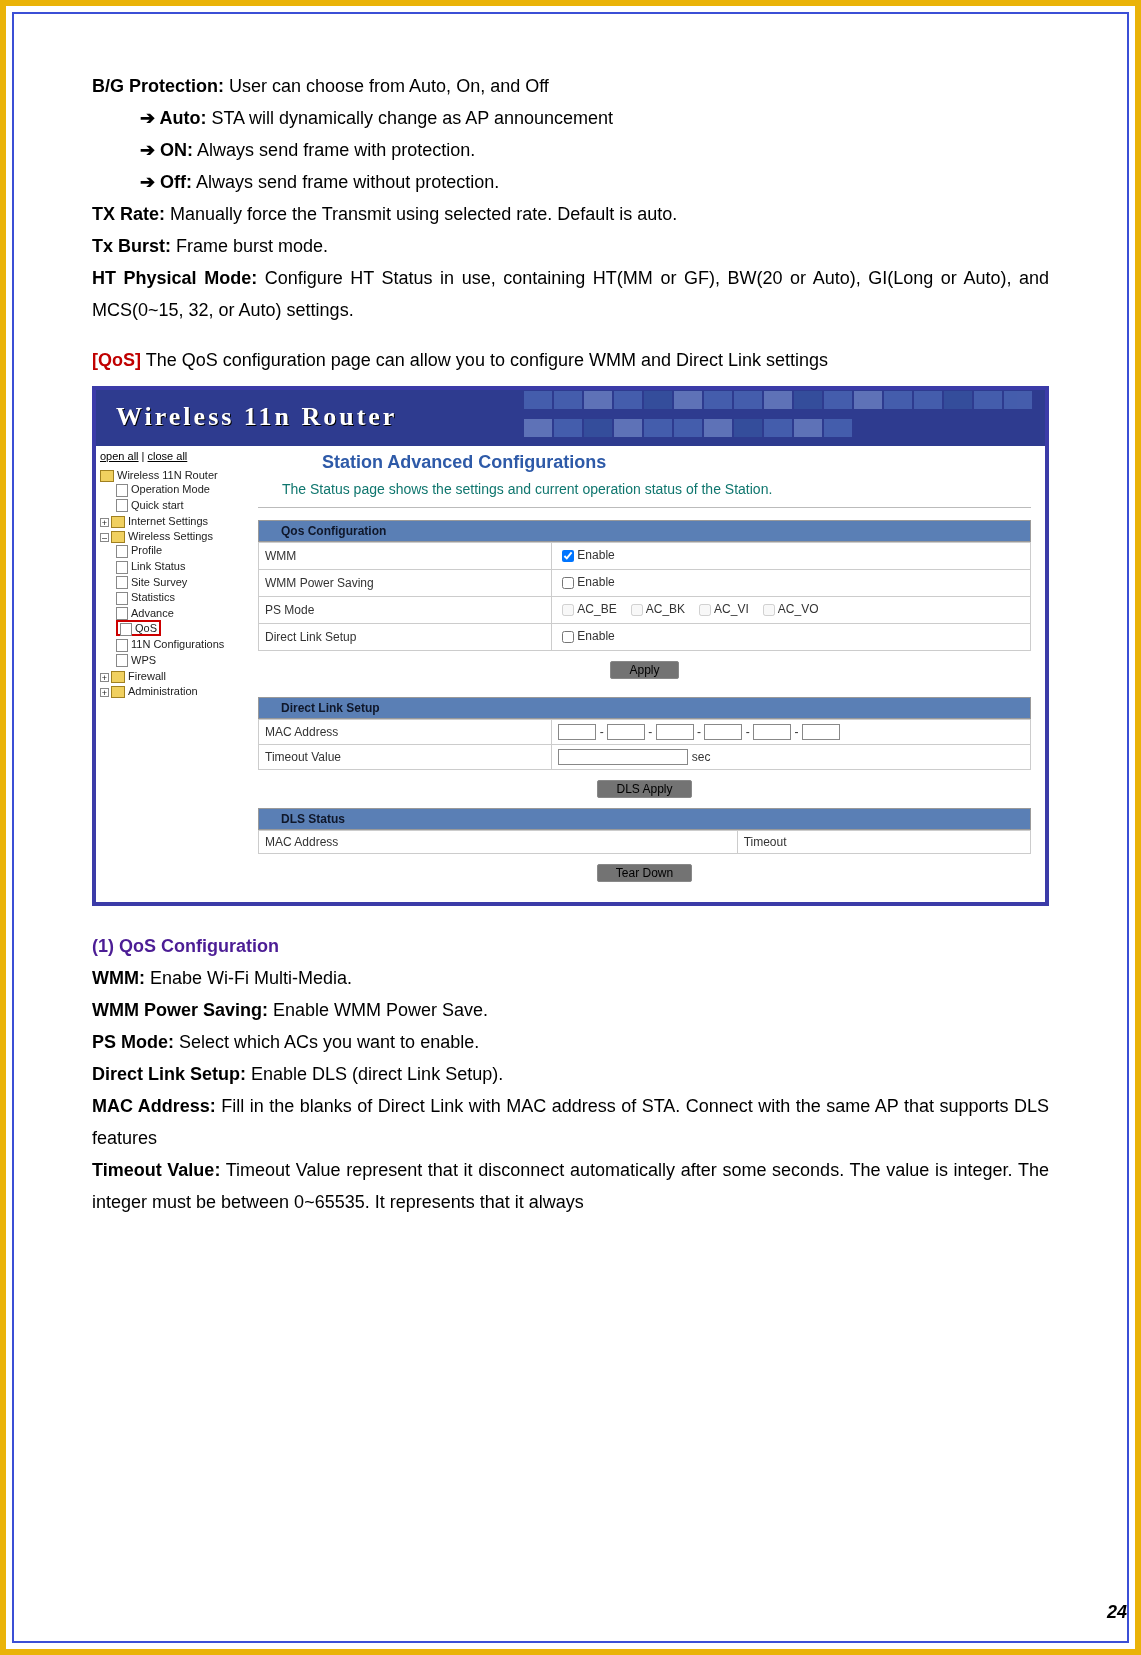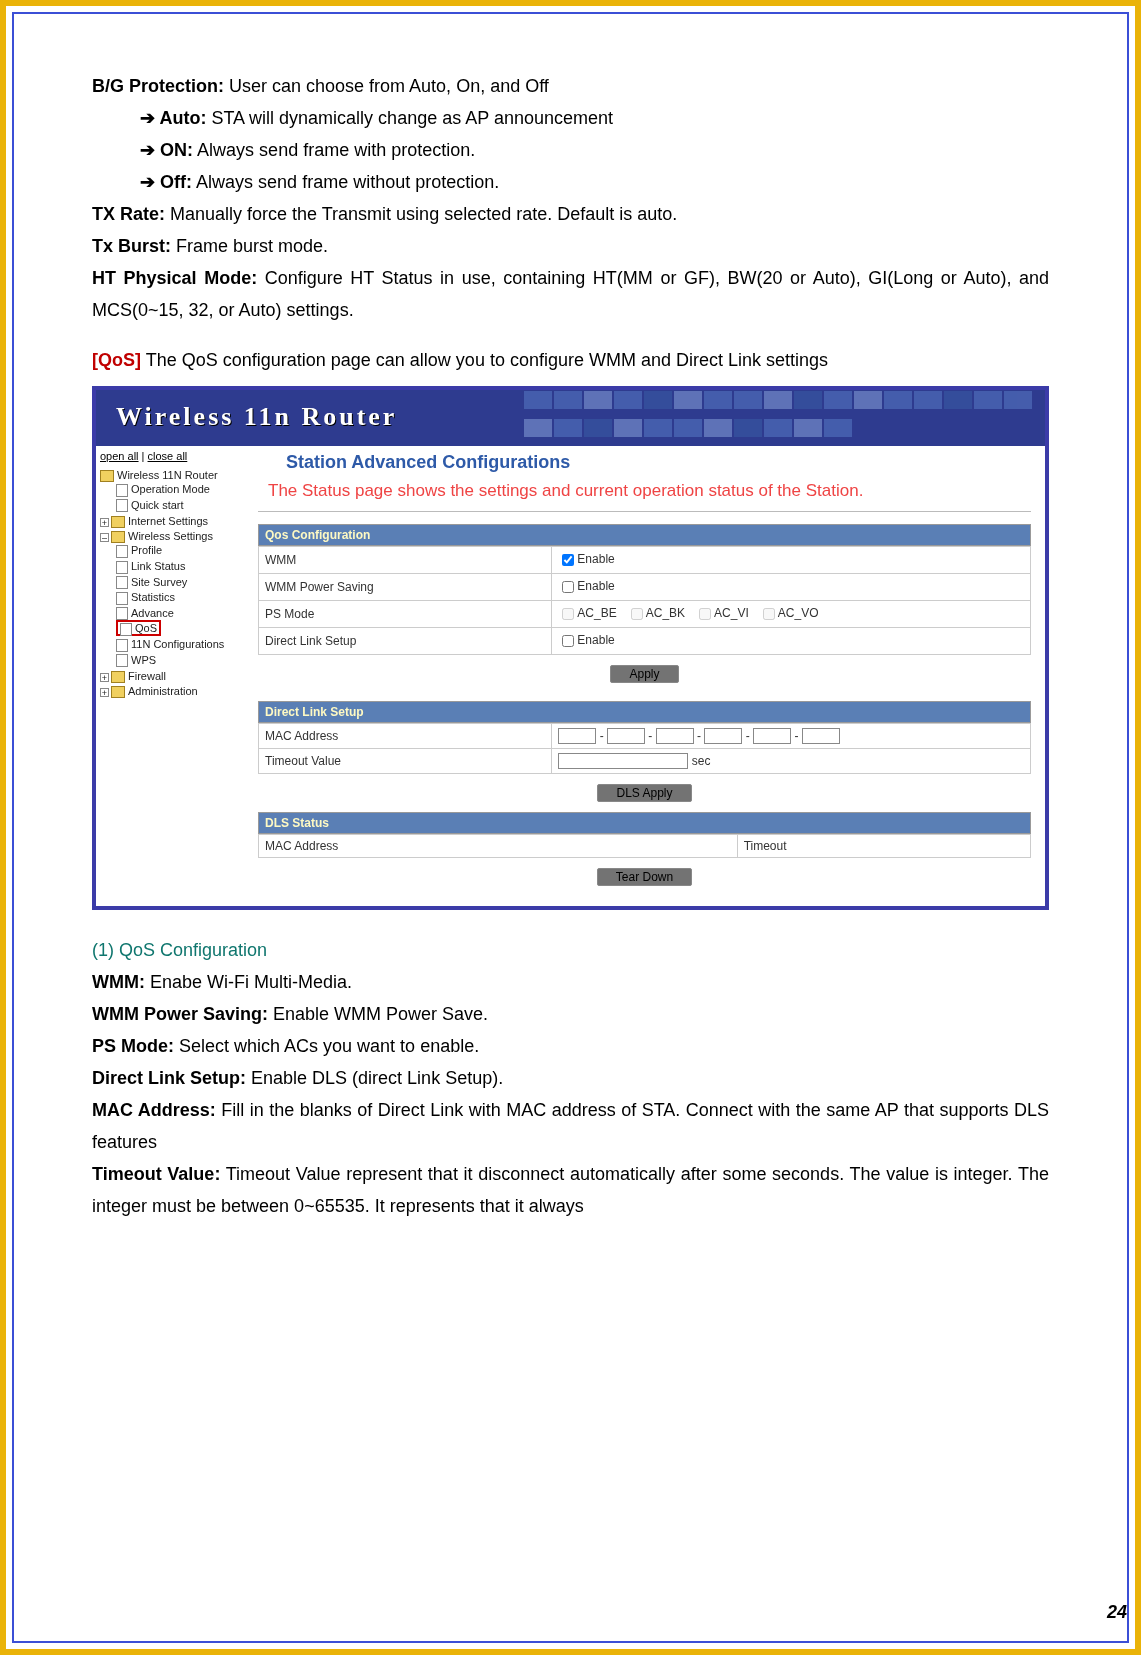--- a/index.html
+++ b/index.html
@@ -4,21 +4,21 @@
 <style>
   *{box-sizing:border-box}
   body{margin:0;background:#fff;font-family:Arial,Helvetica,sans-serif}
   .outer{width:1141px;height:1655px;margin:0 auto;border:6px solid #eab308;padding:6px}
   .inner{width:100%;height:100%;border:2px solid #3b4fd6;padding:56px 78px 20px 78px;position:relative}
   .para{font-size:18px;line-height:32px;color:#000}
   .indent{margin-left:48px}
   .bold{font-weight:bold}
   .arrow{font-weight:bold}
   .section-head{color:#c00000;font-weight:bold}
-  .sub-head{color:#0f766e;font-weight:normal;font-size:18px}
+  .sub-head{color:#4c1d95;font-weight:bold;font-size:18px}
   .spacer{height:18px}
   .pagenum{position:absolute;bottom:18px;left:0;right:0;text-align:right;font-style:italic;font-weight:bold;font-size:18px}
   
   .shot{border:4px solid #3b3ba8;width:100%;margin:10px 0 24px 0;background:#fff}
   .banner{background:#2e3b8f;height:56px;position:relative;overflow:hidden}
   .banner-text{color:#fff;font-family:Georgia,serif;font-weight:bold;font-size:26px;letter-spacing:3px;padding:12px 0 0 20px;text-shadow:1px 1px 0 #000}
   .banner-blocks{position:absolute;right:0;top:0;width:55%;height:100%;display:flex;flex-wrap:wrap;opacity:0.5}
   .banner-blocks span{width:28px;height:18px;margin:1px;background:#5b7fc9}
   .banner-blocks span:nth-child(3n){background:#8fa9e0}
   .banner-blocks span:nth-child(5n){background:#3a5fa8}
@@ -28,24 +28,24 @@
   .tree-top a{color:#000}
   ul.tree{list-style:none;padding:0;margin:6px 0 0 0;font-size:11px;color:#222}
   ul.tree ul{list-style:none;padding-left:16px;margin:0}
   ul.tree li{padding:1px 0;white-space:nowrap}
   .fld::before{content:"";display:inline-block;width:12px;height:10px;background:#f0d060;border:1px solid #a08020;margin-right:3px;vertical-align:middle}
   .fldc::before{content:"";display:inline-block;width:12px;height:10px;background:#f0d060;border:1px solid #a08020;margin-right:3px;vertical-align:middle}
   .pg::before{content:"";display:inline-block;width:10px;height:11px;background:#fff;border:1px solid #888;margin-right:3px;vertical-align:middle}
   .pm{display:inline-block;width:9px;height:9px;border:1px solid #888;font-size:9px;line-height:9px;text-align:center;margin-right:2px;vertical-align:middle;background:#fff}
   .sel{border:2px solid #c00;padding:0 2px}
   .main-col{flex:1;padding:6px 14px 10px 14px}
-  .page-title{color:#2e5aa8;font-weight:bold;font-size:18px;text-align:left;margin-left:28px}
-  .page-desc{font-size:17px;color:#ef4444;margin:8px 0 10px 10px}
+  .page-title{color:#2e5aa8;font-weight:bold;font-size:18px;text-align:left;margin-left:64px}
+  .page-desc{font-size:14px;color:#0f766e;margin:8px 0 10px 24px}
   .hr{border-bottom:1px solid #bbb;margin:4px 0 12px 0}
-  .panel-head{background:#5a7fb5;color:#fef9c3;font-weight:bold;font-size:12px;padding:3px 6px;border:1px solid #999}
+  .panel-head{background:#5a7fb5;color:#0f172a;font-weight:bold;font-size:12px;padding:3px 22px;border:1px solid #999}
   table.form{width:100%;border-collapse:collapse;font-size:12px}
   table.form td{border:1px solid #ccc;padding:4px 6px;color:#333}
   table.form td.lbl{width:38%}
   .ck{width:12px;height:12px;vertical-align:middle;margin-right:3px}
   .btn{font-size:12px;padding:1px 18px;margin:6px 0;border:1px solid #888;background:#737373;border-radius:2px}
   .btn-row{text-align:center;padding:4px 0}
   .txt{width:38px;font-size:11px;border:1px solid #888;height:16px}
   .txt-long{width:130px;font-size:11px;border:1px solid #888;height:16px}
   table.status{width:100%;border-collapse:collapse;font-size:12px}
   table.status td,table.status th{border:1px solid #ccc;padding:4px 6px;text-align:left;font-weight:normal;color:#333}

